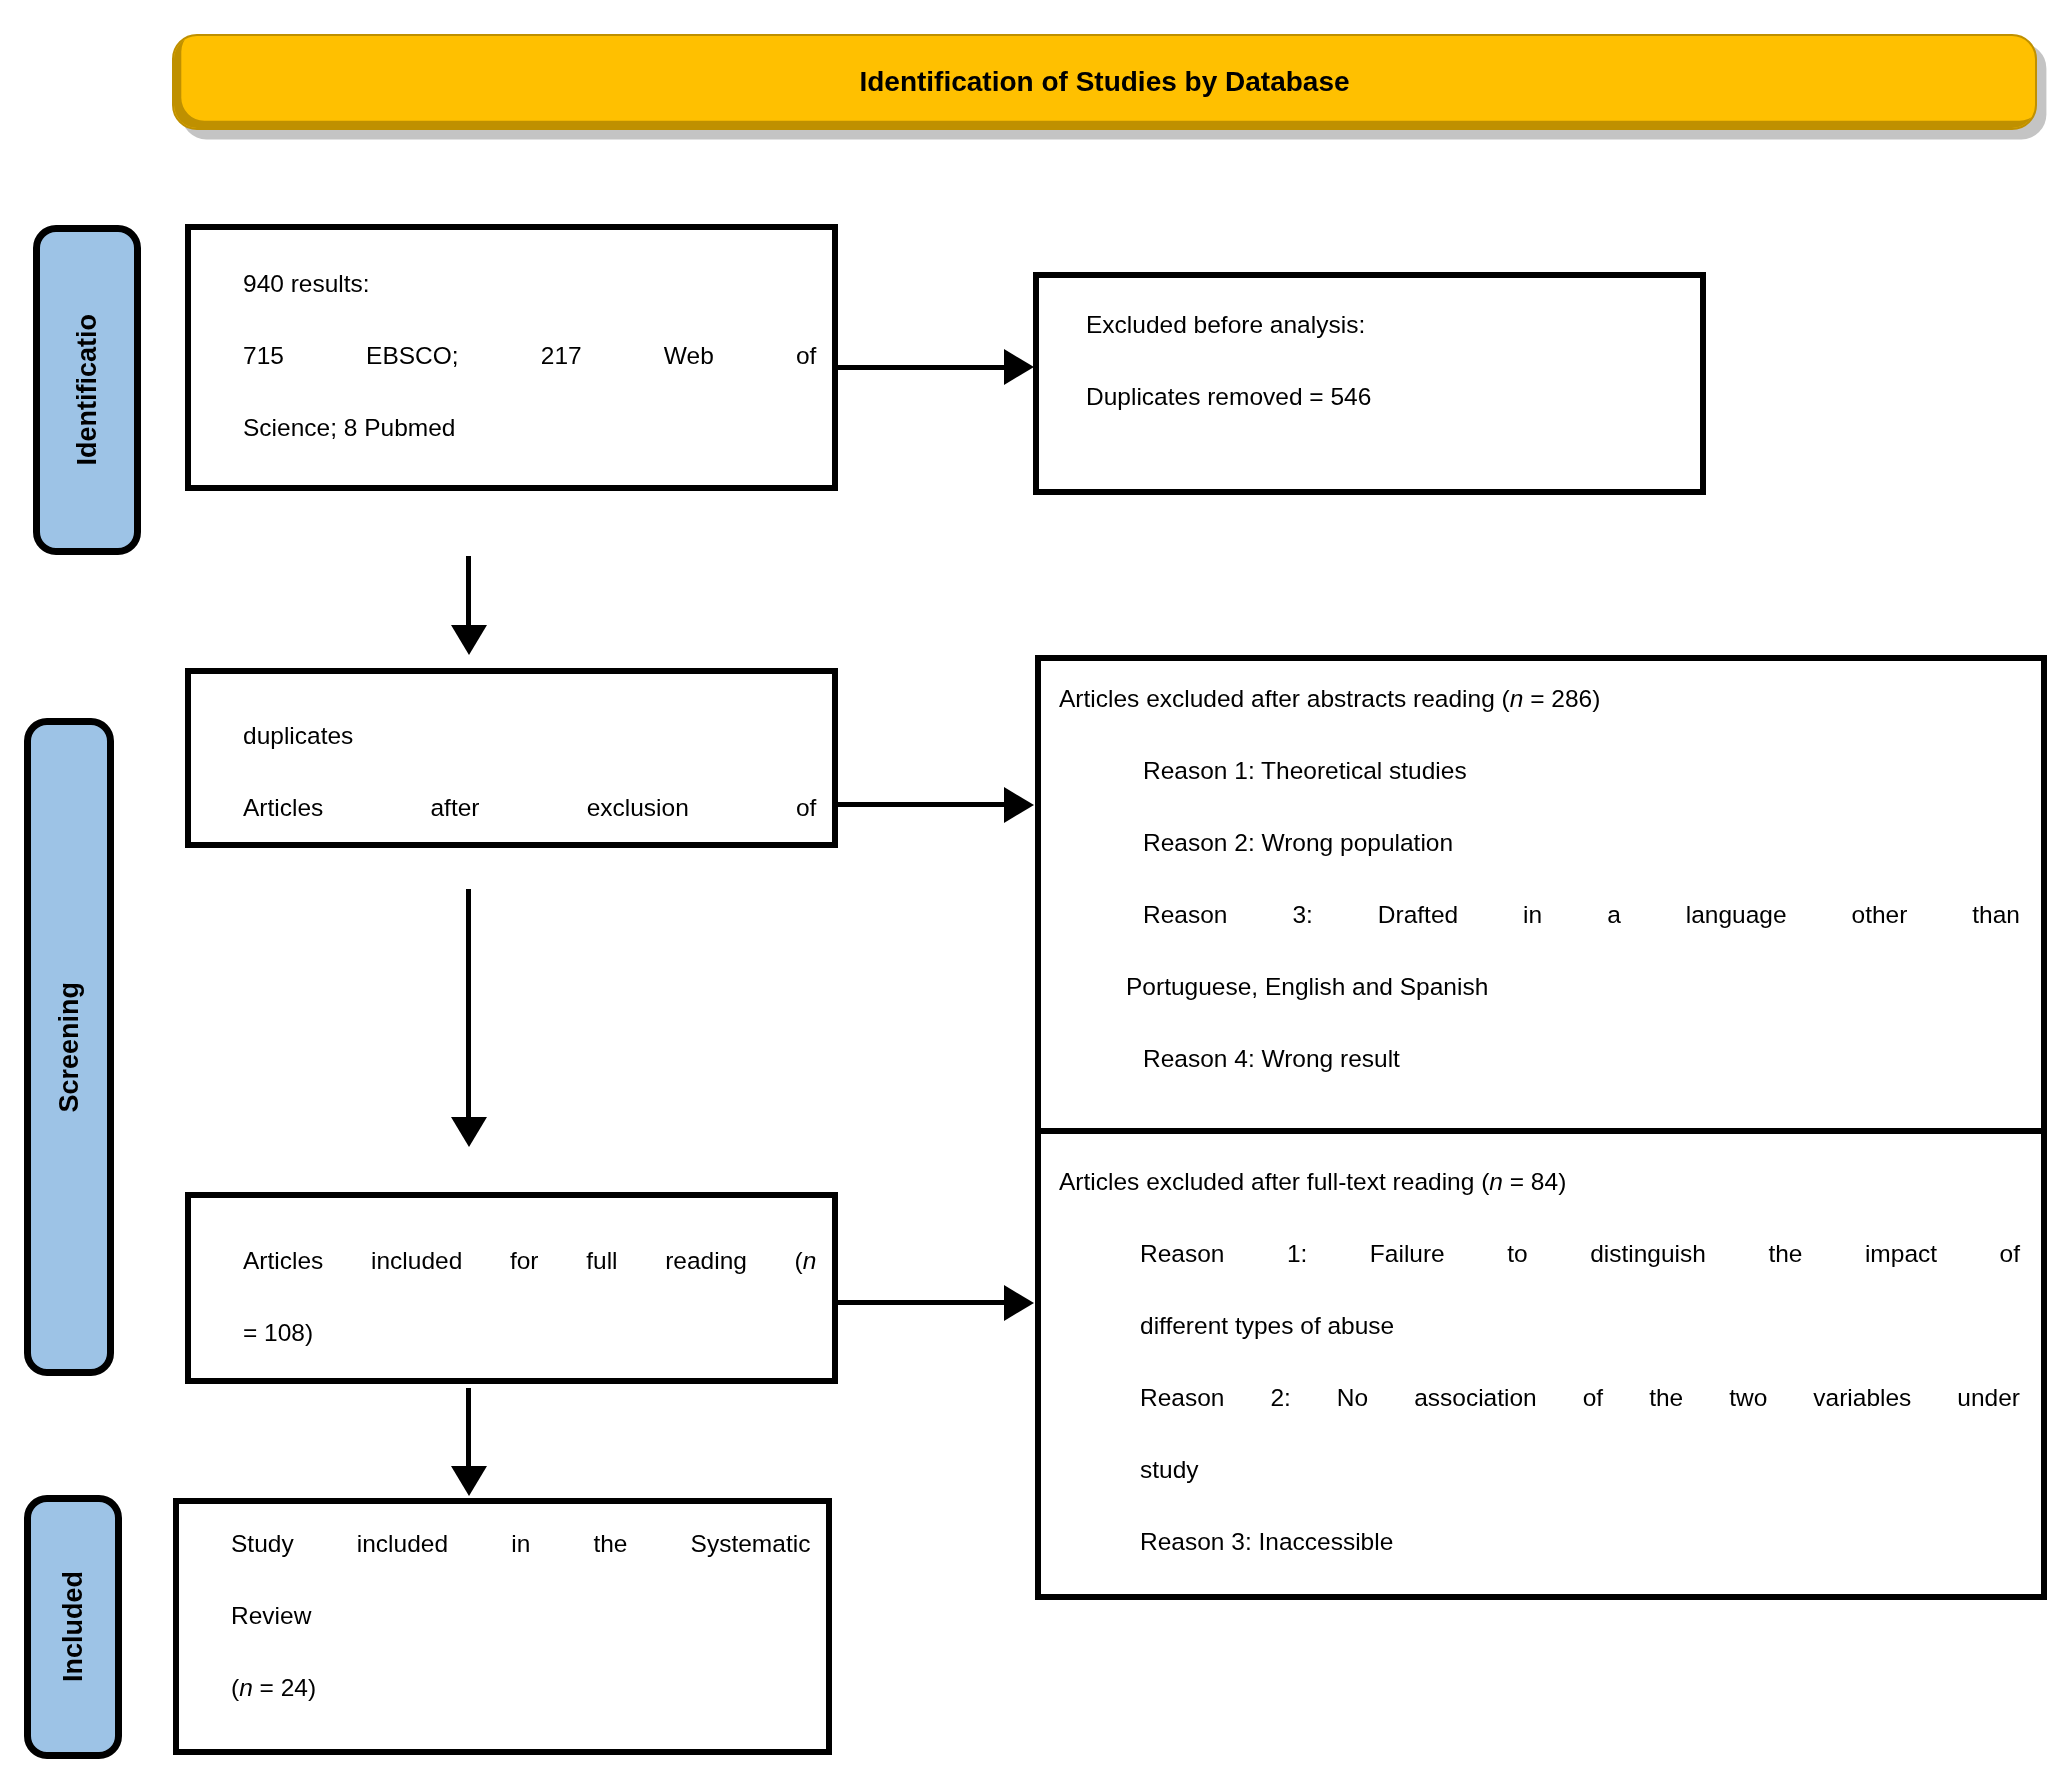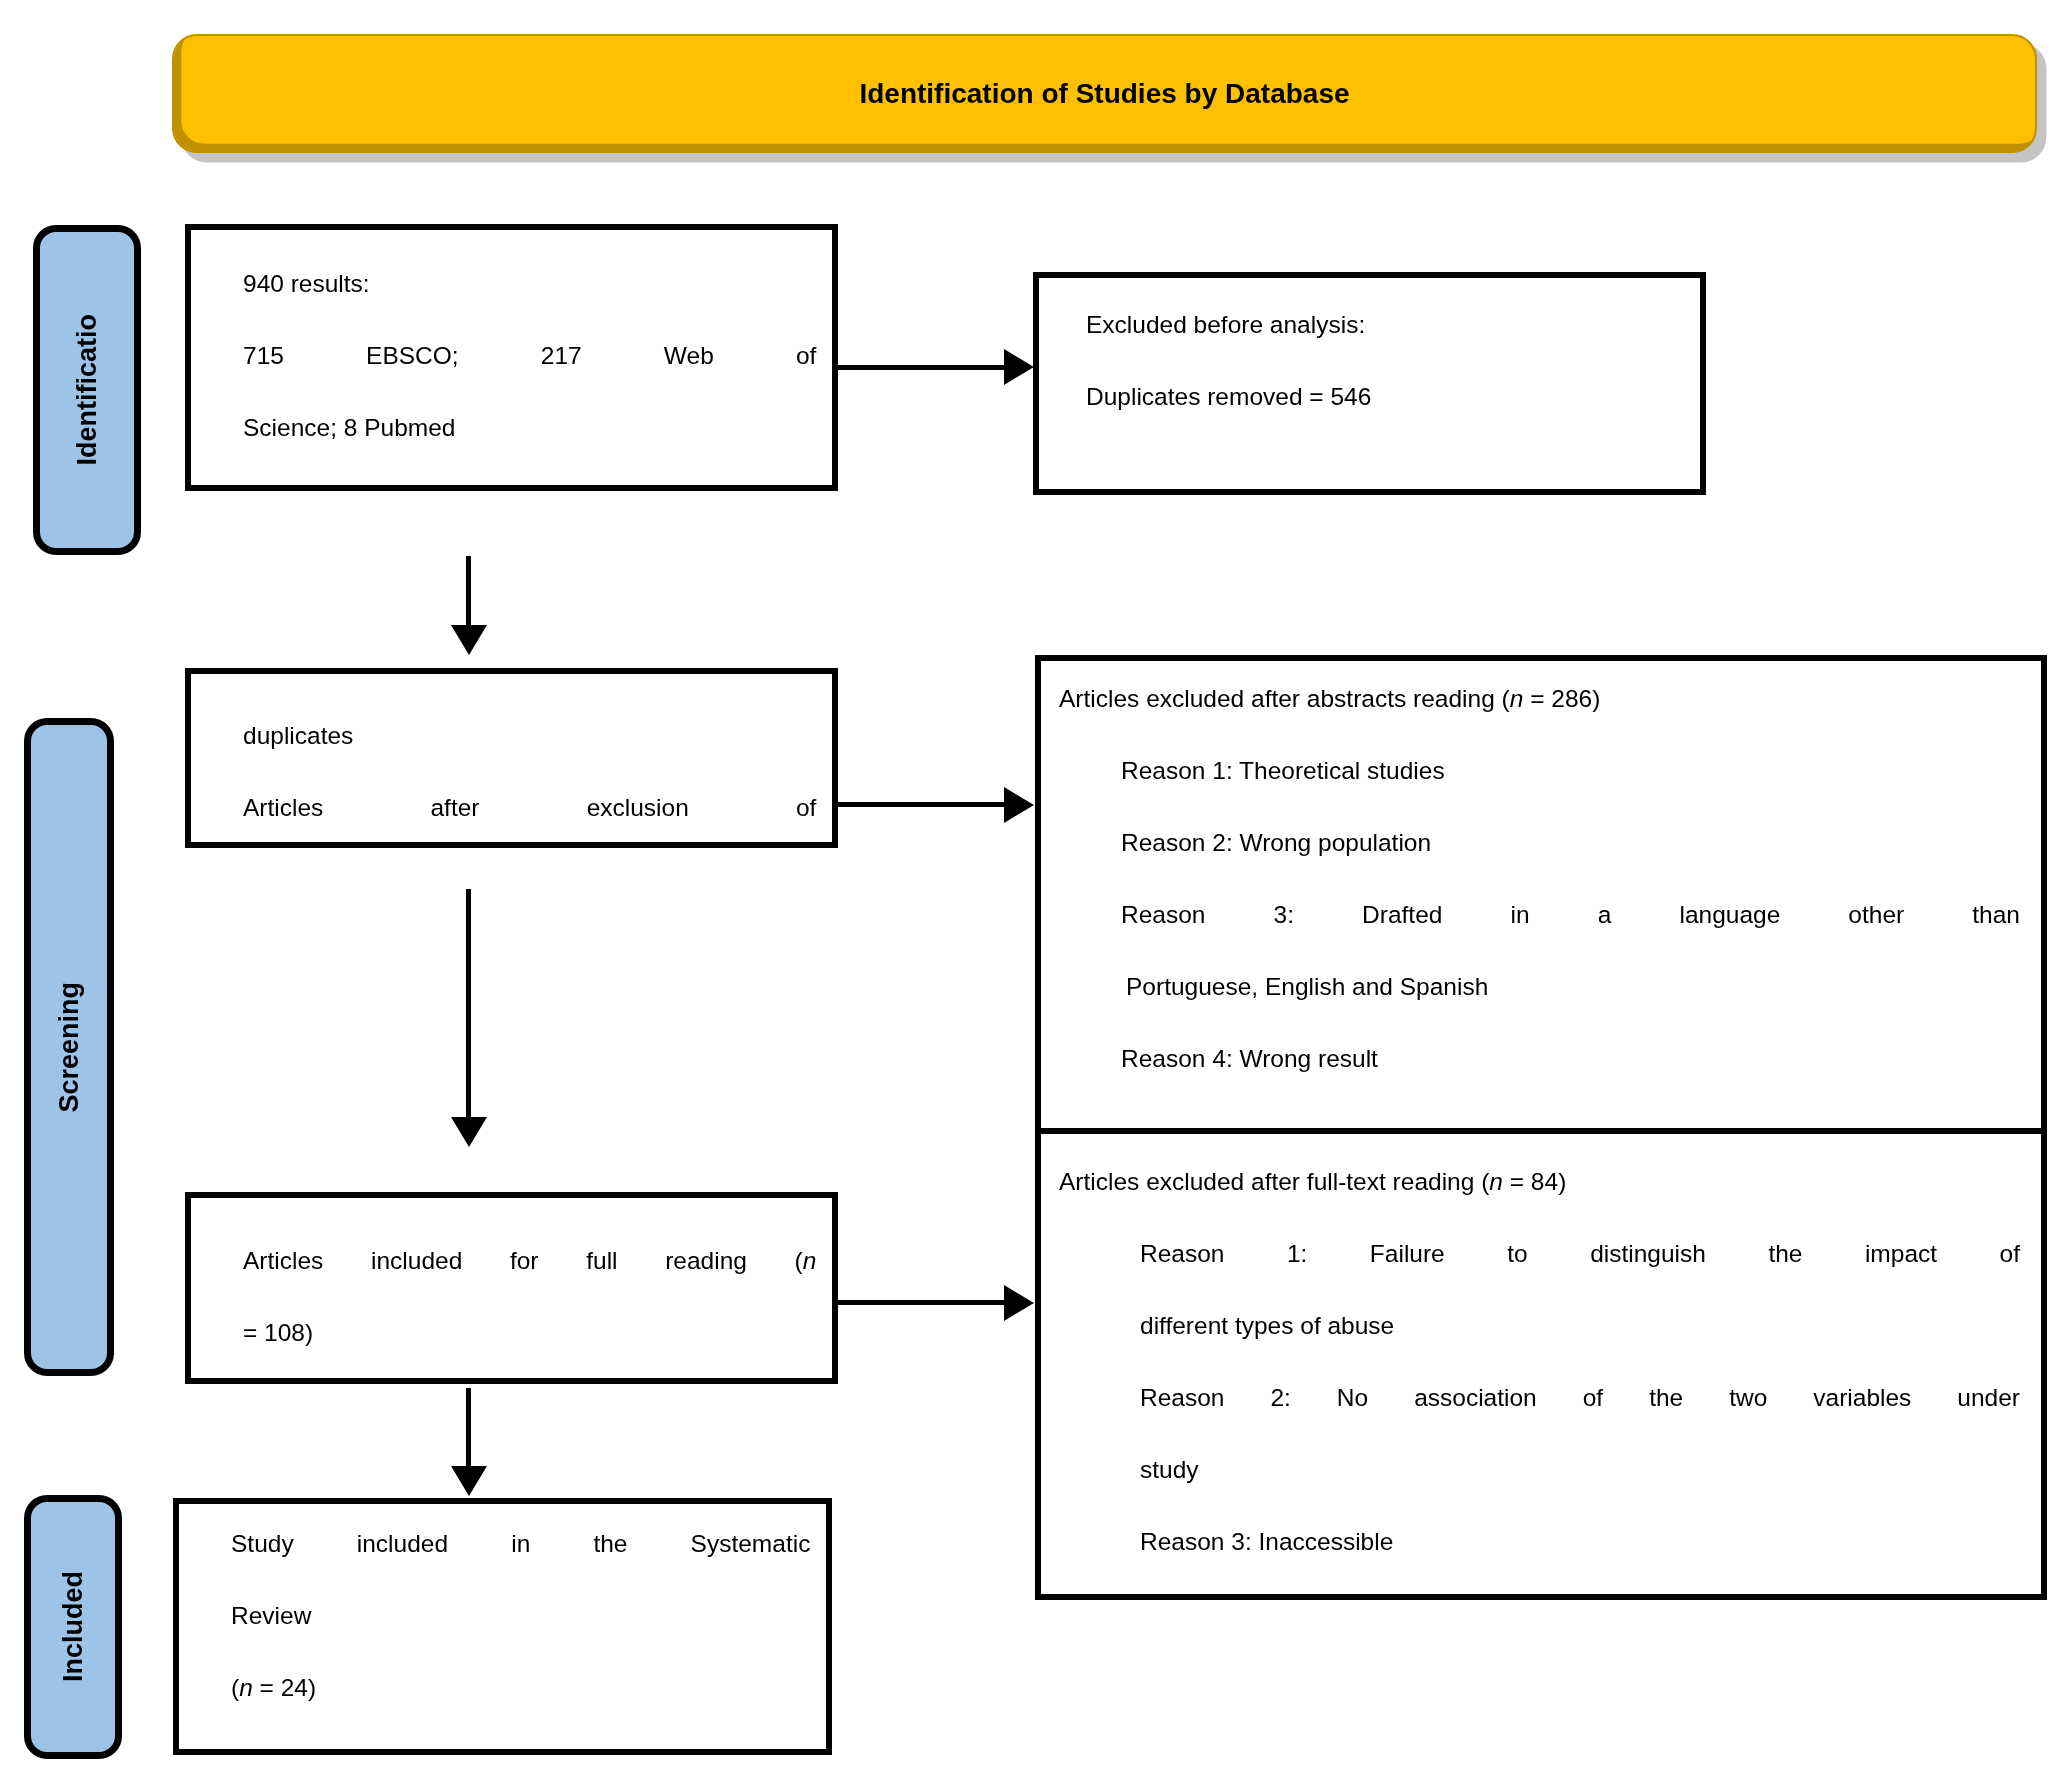--- a/index.html
+++ b/index.html
@@ -6,21 +6,21 @@
   #canvas{
     position:relative;
     width:2066px;height:1773px;
     background:#ffffff;
     font-family:"Liberation Sans", sans-serif;
     color:#000;
   }
 
   
   .banner{
-    position:absolute;left:172px;top:34px;width:1865px;height:119px;
+    position:absolute;left:172px;top:34px;width:1865px;height:96px;
     box-sizing:border-box;
     background:#FFC000;
     border:2.6px solid #BF9000;
     border-radius:25px;
     box-shadow:9.4px 9.4px 0 #c4c4c4, inset 7.3px -7.3px 0 #BF9000;
     display:flex;align-items:center;justify-content:center;
   }
   .banner .title{font-size:28px;font-weight:bold;}
 
   
@@ -51,21 +51,21 @@
   .it{font-style:italic;}
 
   #box-results{left:185px;top:224px;width:653px;height:267px;padding:18px 15.6px 0 52px;}
   #box-excluded-before{left:1033px;top:272px;width:673px;height:223px;padding:11px 21px 0 47px;}
   #box-after-duplicates{left:185px;top:668px;width:653px;height:180px;padding:25.6px 15.6px 0 52px;}
   #box-excluded-abstracts{left:1035px;top:655px;width:1012px;height:483px;padding:2px 21px 0 18px;}
   #box-full-reading{left:185px;top:1192px;width:653px;height:192px;padding:27px 15.6px 0 52px;}
   #box-excluded-fulltext{left:1035px;top:1128px;width:1012px;height:472px;padding:11.5px 21px 0 18px;}
   #box-included-review{left:173px;top:1498px;width:659px;height:257px;padding:4.2px 15.6px 0 52px;}
 
-  .ind-reason{margin-left:62px;}
+  .ind-reason{margin-left:84px;}
   .ind-cont{margin-left:67px;}
   .ind-sub{margin-left:81px;}
   .ind-dup{}
 
   
   .hline{position:absolute;height:5.2px;background:#000;}
   .vline{position:absolute;width:5.2px;background:#000;}
   .head-right{position:absolute;width:0;height:0;
     border-top:18px solid transparent;border-bottom:18px solid transparent;
     border-left:30px solid #000;}

